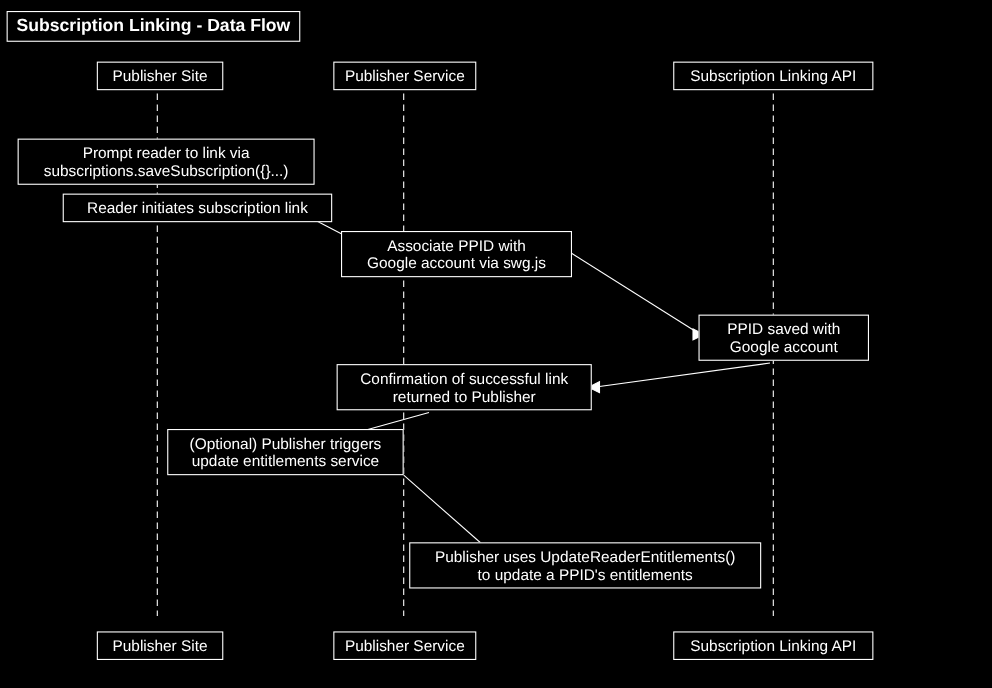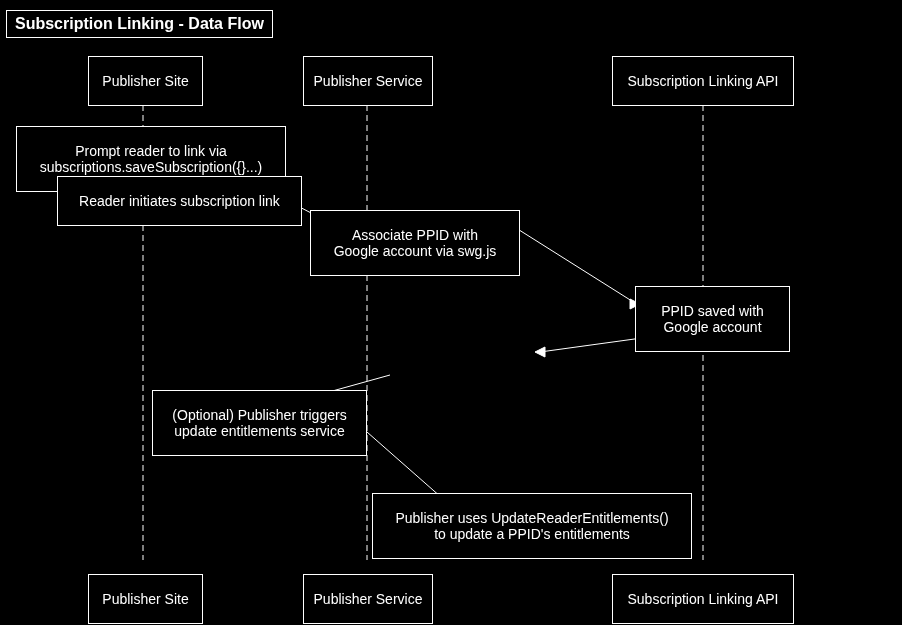--- a/index.html
+++ b/index.html
@@ -16,21 +16,21 @@
 
     .diagram-container {
       position: relative;
       width: 902px;
       height: 542px;
     }
 
     .label-box {
       position: absolute;
       border: 1px solid #fff;
-      padding: 16px 8px;
+      padding: 4px 8px;
       text-align: center;
       background: #000;
       white-space: pre-line;
     }
 
     .label-plain {
       position: absolute;
       text-align: center;
       background: #000;
       white-space: pre-line;
@@ -105,20 +105,22 @@
 subscriptions.saveSubscription({}...)</div>
 
   <div class="label-box" style="top:176px; left:20px; width:245px;margin-left:37px;">Reader initiates subscription link</div>
 
   <div class="label-box" style="top:210px; left:310px; width:210px;">Associate PPID with
 Google account via swg.js</div>
 
   <div class="label-box" style="top:286px; left:635px; width:155px;">PPID saved with
 Google account</div>
 
+  <div class="label-box" style="top:331px; left:306px; width:232px;">Confirmation of successful link
+returned to Publisher</div>
 
   <div class="label-box" style="top:390px; left:152px; width:215px;">(Optional) Publisher triggers
 update entitlements service</div>
 
 
   <div class="label-box" style="top:493px; left:372px; width:320px;">Publisher uses UpdateReaderEntitlements()
 to update a PPID's entitlements</div>
 
   <div class="label-box" style="top:574px; left:88px; width:115px;">Publisher Site</div>
   <div class="label-box" style="top:574px; left:303px; width:130px;">Publisher Service</div>

